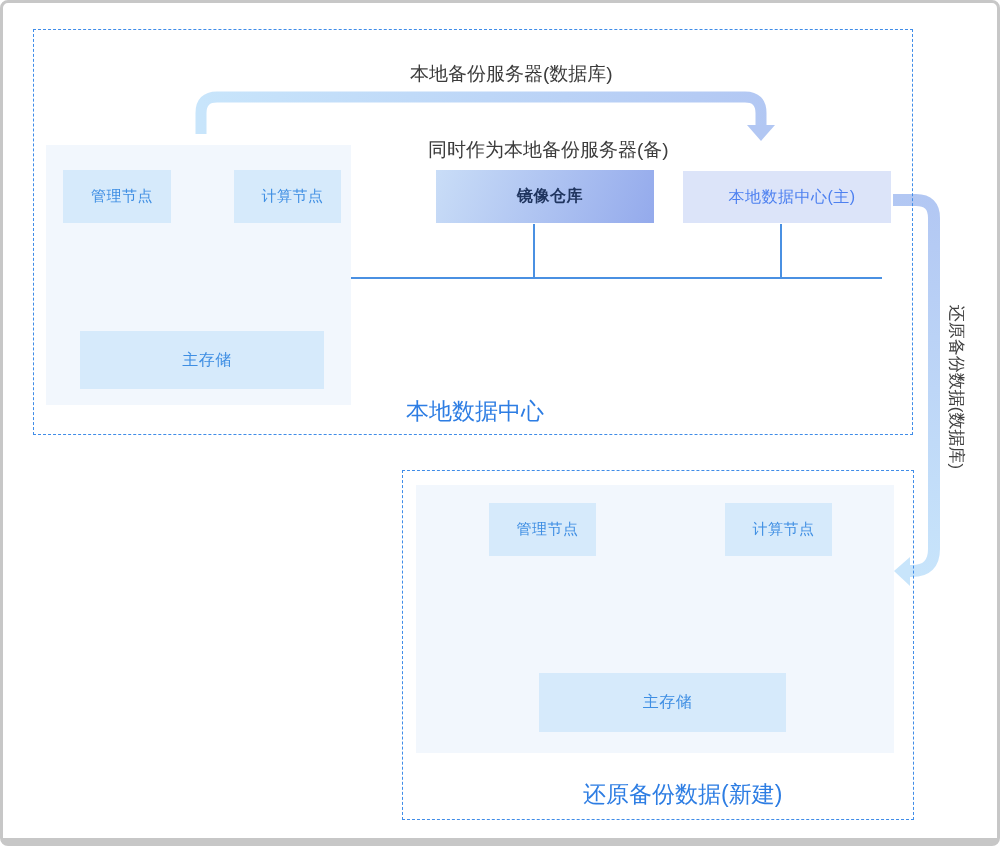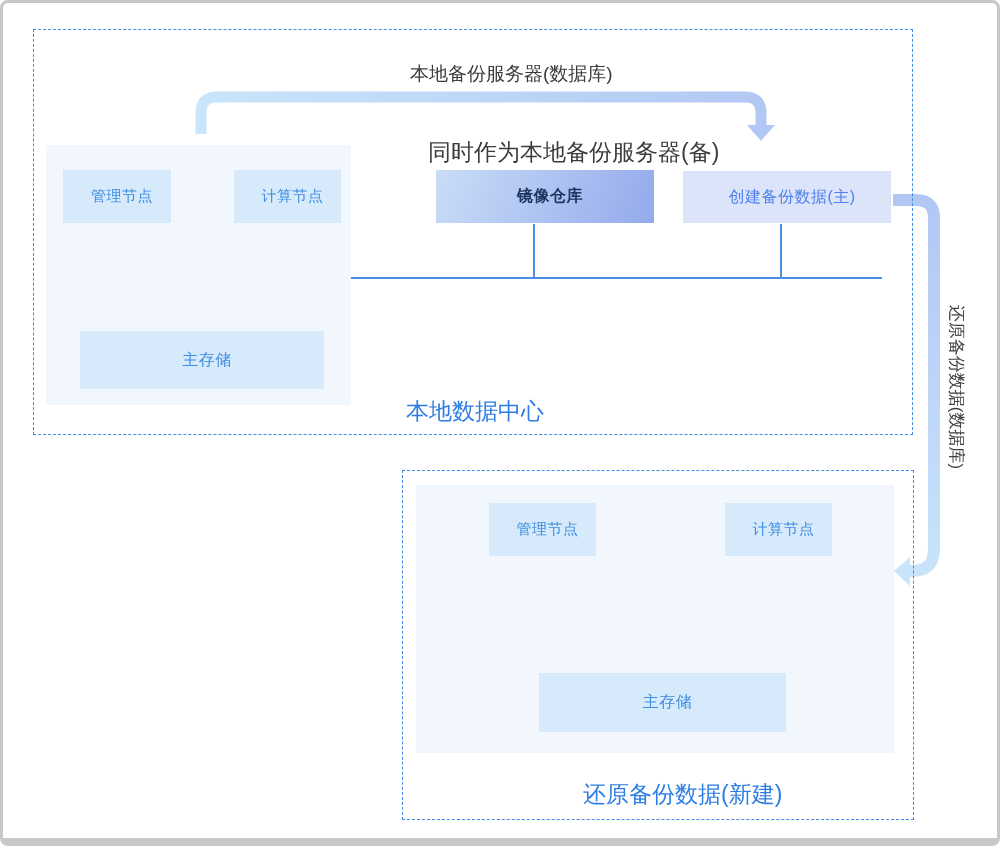--- a/index.html
+++ b/index.html
@@ -68,21 +68,21 @@
   .title-text{
     position:absolute;
     color:var(--title-text);
     font-size:19px;
     z-index:4;
     white-space:nowrap;
   }
   .note-text{
     position:absolute;
     color:var(--title-text);
-    font-size:23px;
+    font-size:19px;
     z-index:4;
     white-space:nowrap;
   }
   .dc-label{
     position:absolute;
     color:var(--label-blue);
     font-size:23px;
     z-index:4;
     white-space:nowrap;
     text-align:right;
@@ -151,21 +151,21 @@
   <div class="note-text" style="left:394px;top:107px;">同时作为本地备份服务器(备)</div>
 
   <div class="panel" style="left:12px;top:115px;width:305px;height:260px;"></div>
 
   <div class="node" style="left:29px;top:140px;width:98px;height:53px;">管理节点</div>
 
   <div class="node" style="left:200px;top:140px;width:97px;height:53px;">计算节点</div>
 
   <div class="node mirror" style="left:402px;top:140px;width:208px;height:53px;">镜像仓库</div>
 
-  <div class="node backup" style="left:649px;top:141px;width:198px;height:52px;">创建备份数据(主)</div>
+  <div class="node backup" style="left:649px;top:141px;width:198px;height:52px;">本地数据中心(主)</div>
 
   <div class="node big" style="left:46px;top:301px;width:234px;height:58px;">主存储</div>
 
   <div class="dc-label" style="left:372px;top:366px;">本地数据中心</div>
 </div>
 
 <div class="v-label">还原备份数据(数据库)</div>
 
 <div class="dc-box" style="left:402px;top:470px;width:510px;height:348px;">
 

